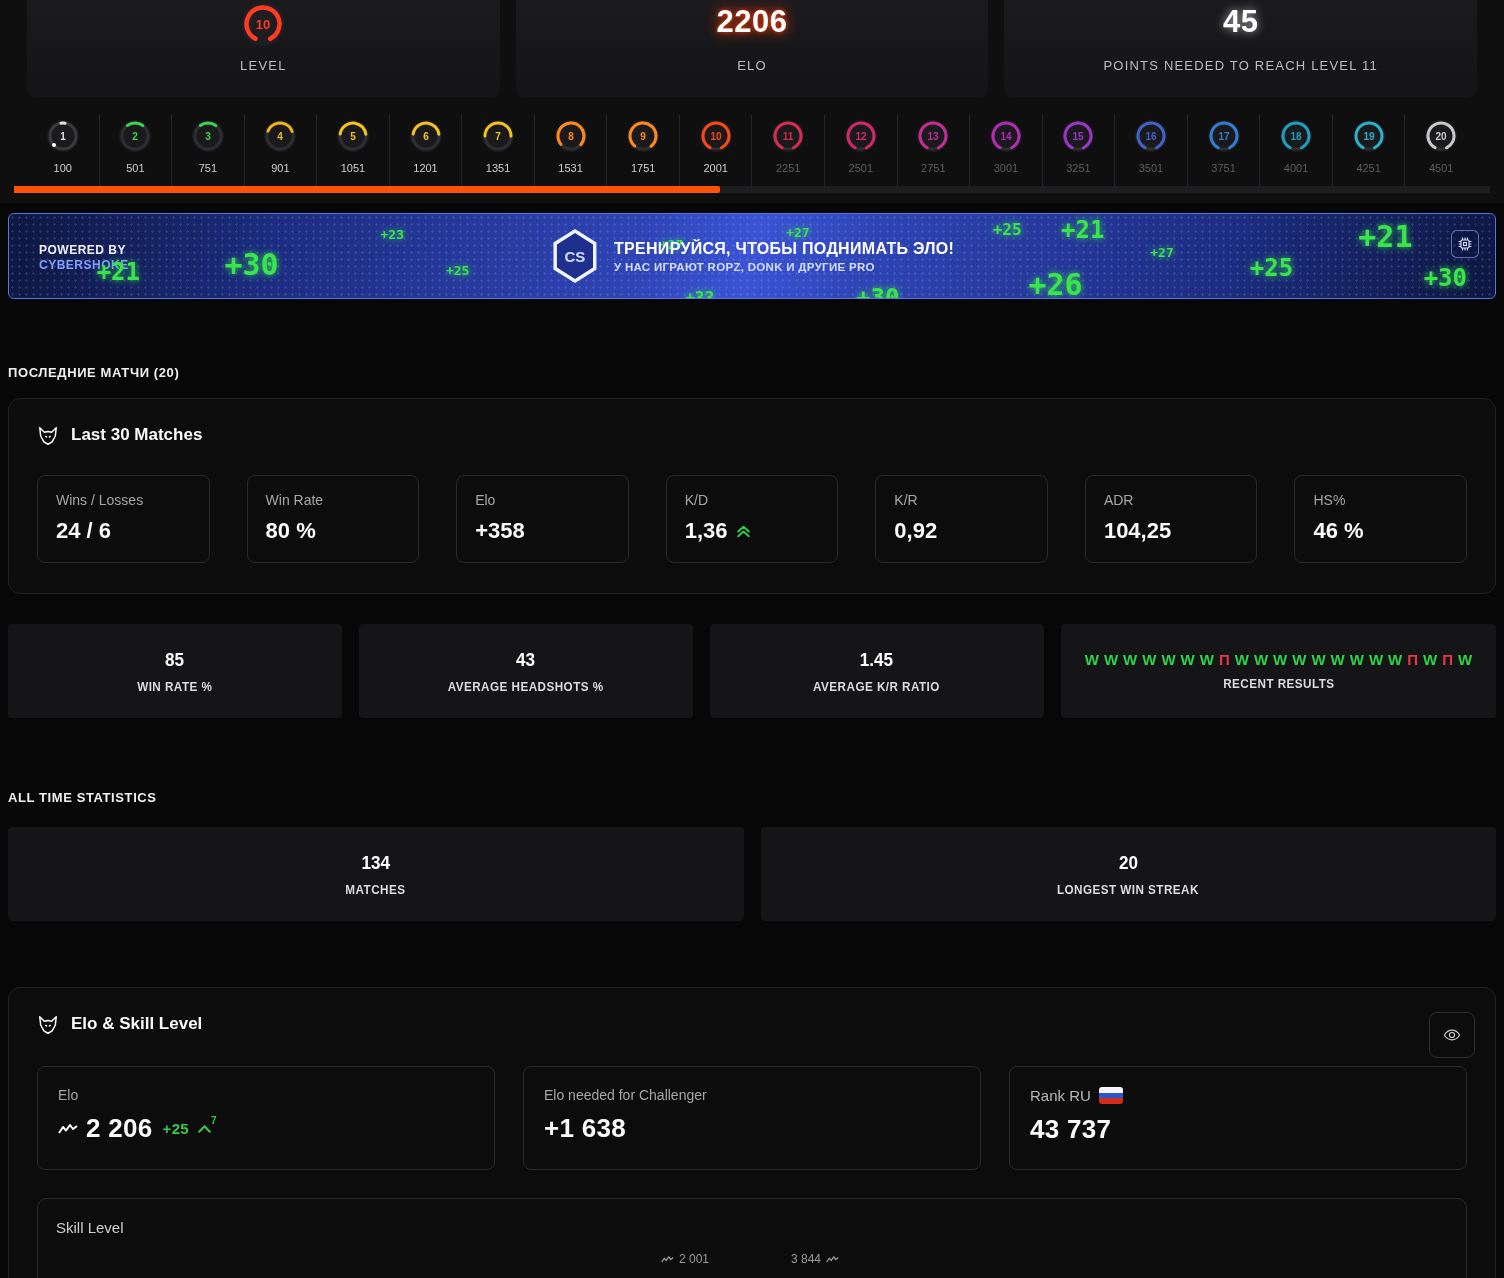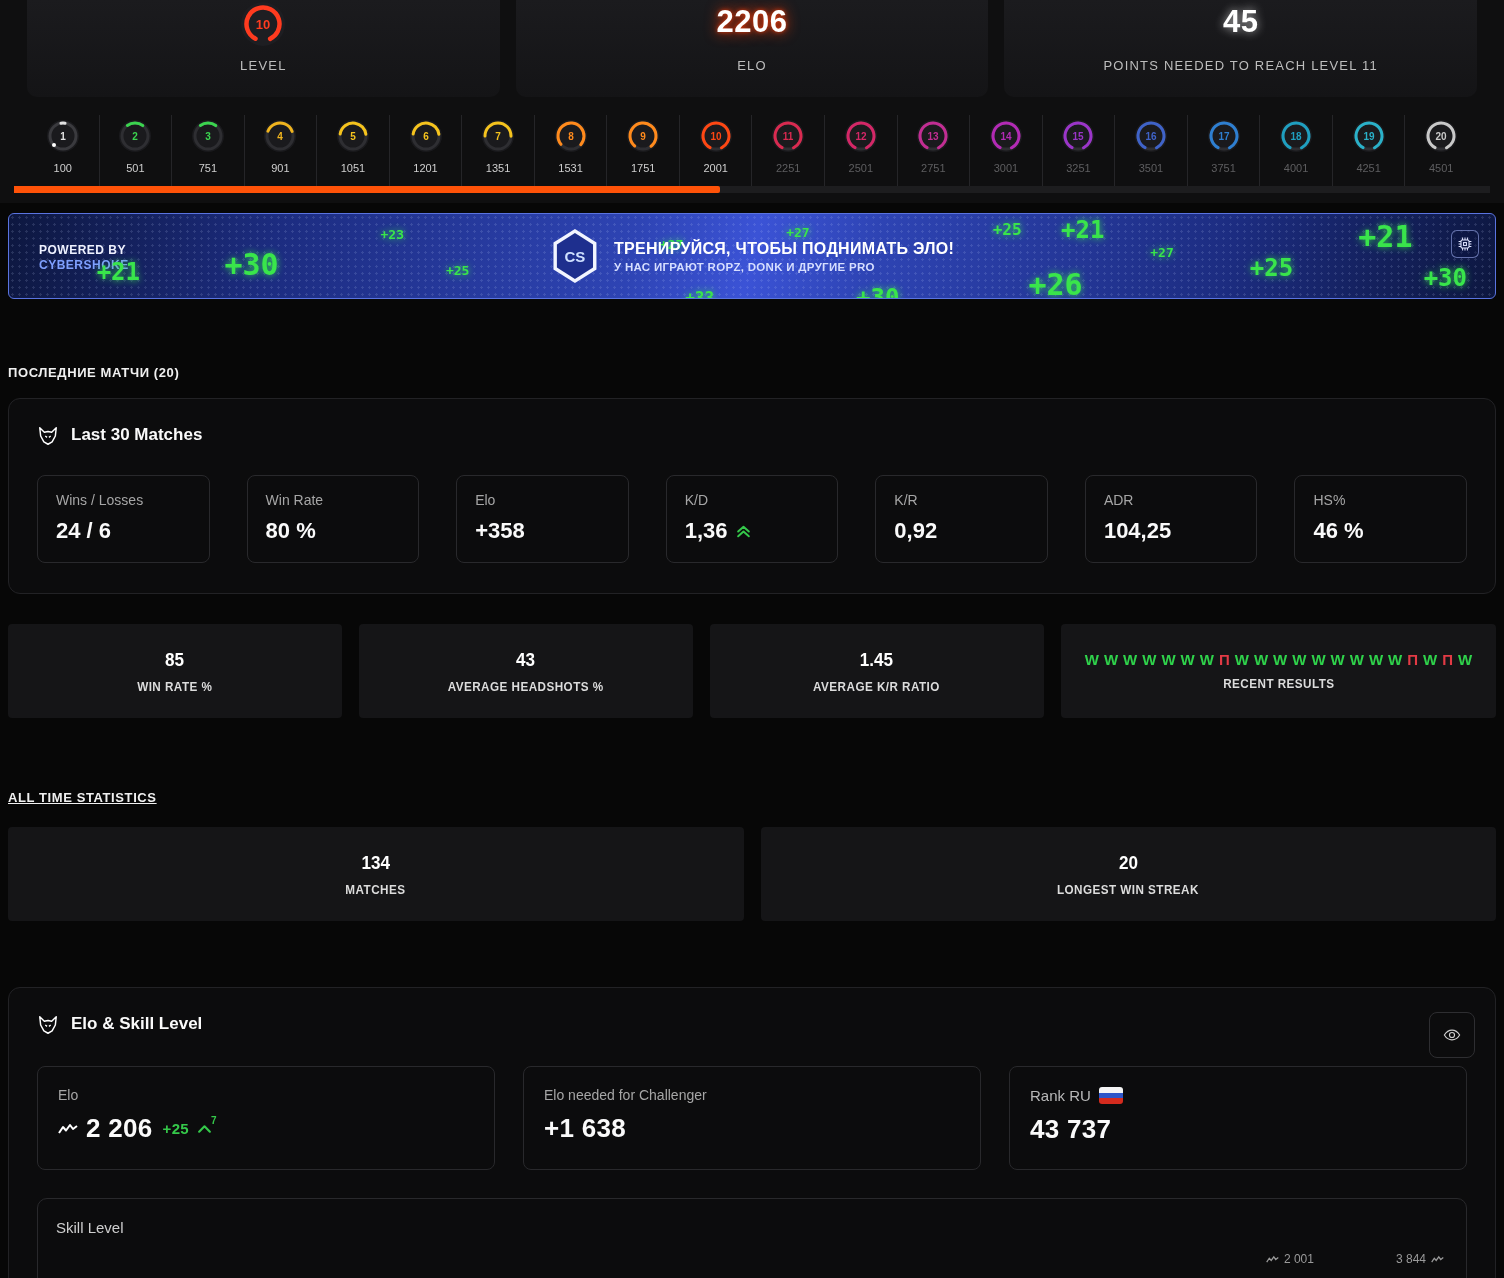--- a/index.html
+++ b/index.html
@@ -50,21 +50,21 @@
     text-shadow:0 0 7px rgba(57,229,75,.85); z-index:2; line-height:1; }
   .float.s { font-size:13px; } .float.m { font-size:16px; }
   .float.l { font-size:24px; } .float.xl { font-size:30px; }
   .chip-btn { position:absolute; right:16px; top:16px; width:28px; height:28px; z-index:4;
     border:1px solid rgba(170,185,255,.55); border-radius:6px; background:rgba(10,18,60,.35);
     display:flex; align-items:center; justify-content:center; cursor:pointer; }
 
   
   .section-heading { font-size:13px; font-weight:bold; color:#f0f0f0; letter-spacing:.6px; padding:0 8px; }
   .h-recent { margin-top:66px; }
-  .h-alltime { margin-top:72px;text-decoration:underline; }
+  .h-alltime { margin-top:72px; }
 
   .panel { margin:18px 8px 0 8px; background:#0c0c0d; border:1px solid #222225; border-radius:12px; }
   .panel-head { display:flex; align-items:flex-start; gap:12px; padding:26px 28px 4px 28px; }
   .panel-title { font-size:17px; font-weight:bold; color:#fafafa; }
   .tiles-row { display:flex; gap:37px; padding:24px 28px 30px 28px; }
   .tile { flex:1; border:1px solid #29292c; border-radius:8px; padding:16px 18px 18px 18px; background:#0c0c0d; }
   .tile .t-label { font-size:14px; color:#a6a6a6; }
   .tile .t-value { font-size:22px; font-weight:bold; color:#fafafa; margin-top:10px; display:flex; align-items:center; gap:8px; }
 
   .squares-row { display:flex; gap:17px; margin:30px 8px 0 8px; }
@@ -89,21 +89,21 @@
   .streak { position:relative; display:inline-flex; align-items:flex-end; }
   .streak sup { font-size:10px; color:#35c94a; font-weight:bold; position:relative; top:-10px; left:-1px; }
   .flag-ru { display:inline-block; width:24px; height:17px; border-radius:3px; overflow:hidden; vertical-align:middle; }
   .flag-ru div { height:33.4%; }
   .eu-badge { display:inline-flex; width:22px; height:17px; border-radius:3px; background:#4f83e0;
     align-items:center; justify-content:center; vertical-align:middle; }
   .label-row { display:flex; align-items:center; gap:8px; font-size:15px; color:#b9b9b9; }
 
   .skill-tile { margin:28px 28px 0 28px; border:1px solid #29292c; border-radius:10px; padding:20px 18px; height:110px; }
   .skill-lbl { font-size:15px; color:#cfcfcf; }
-  .skill-range { display:flex; justify-content:flex-end; gap:82px; margin-top:16px; padding-right:4px; }
+  .skill-range { display:flex; justify-content:center; gap:82px; margin-top:16px; padding-right:4px; }
   .range-item { display:flex; align-items:center; gap:5px; font-size:12px; color:#9a9a9a; }
 
   svg.icon { display:block; }
 </style>
 </head>
 <body>
 
 <div class="top-section">
   <div class="cards-row">
     <div class="stat-card">

